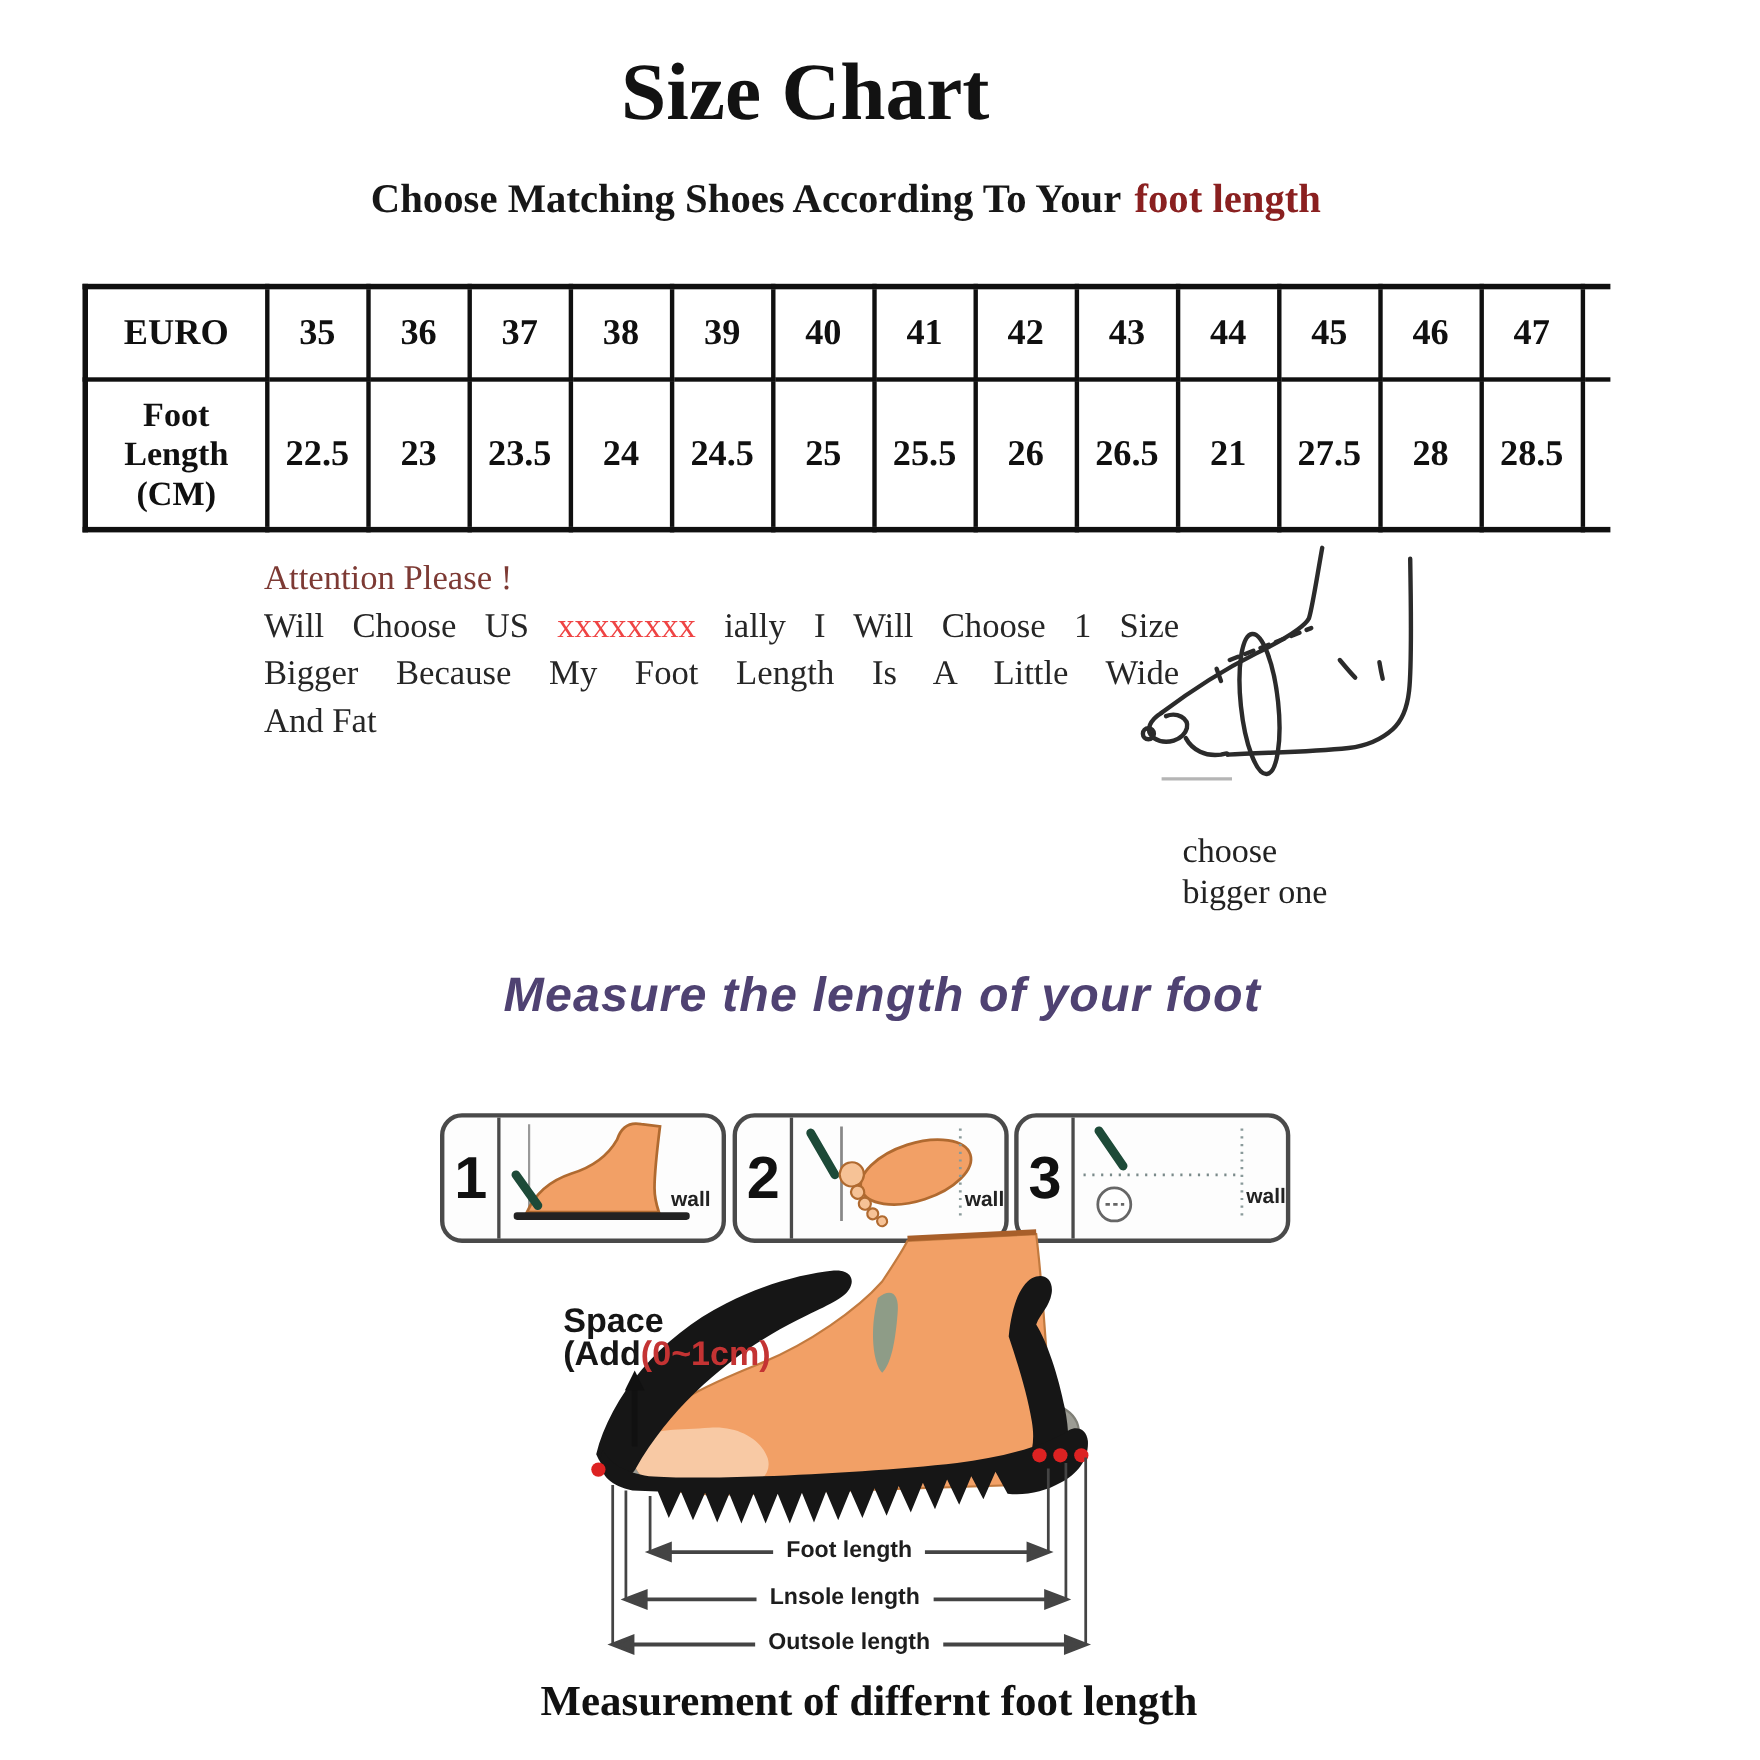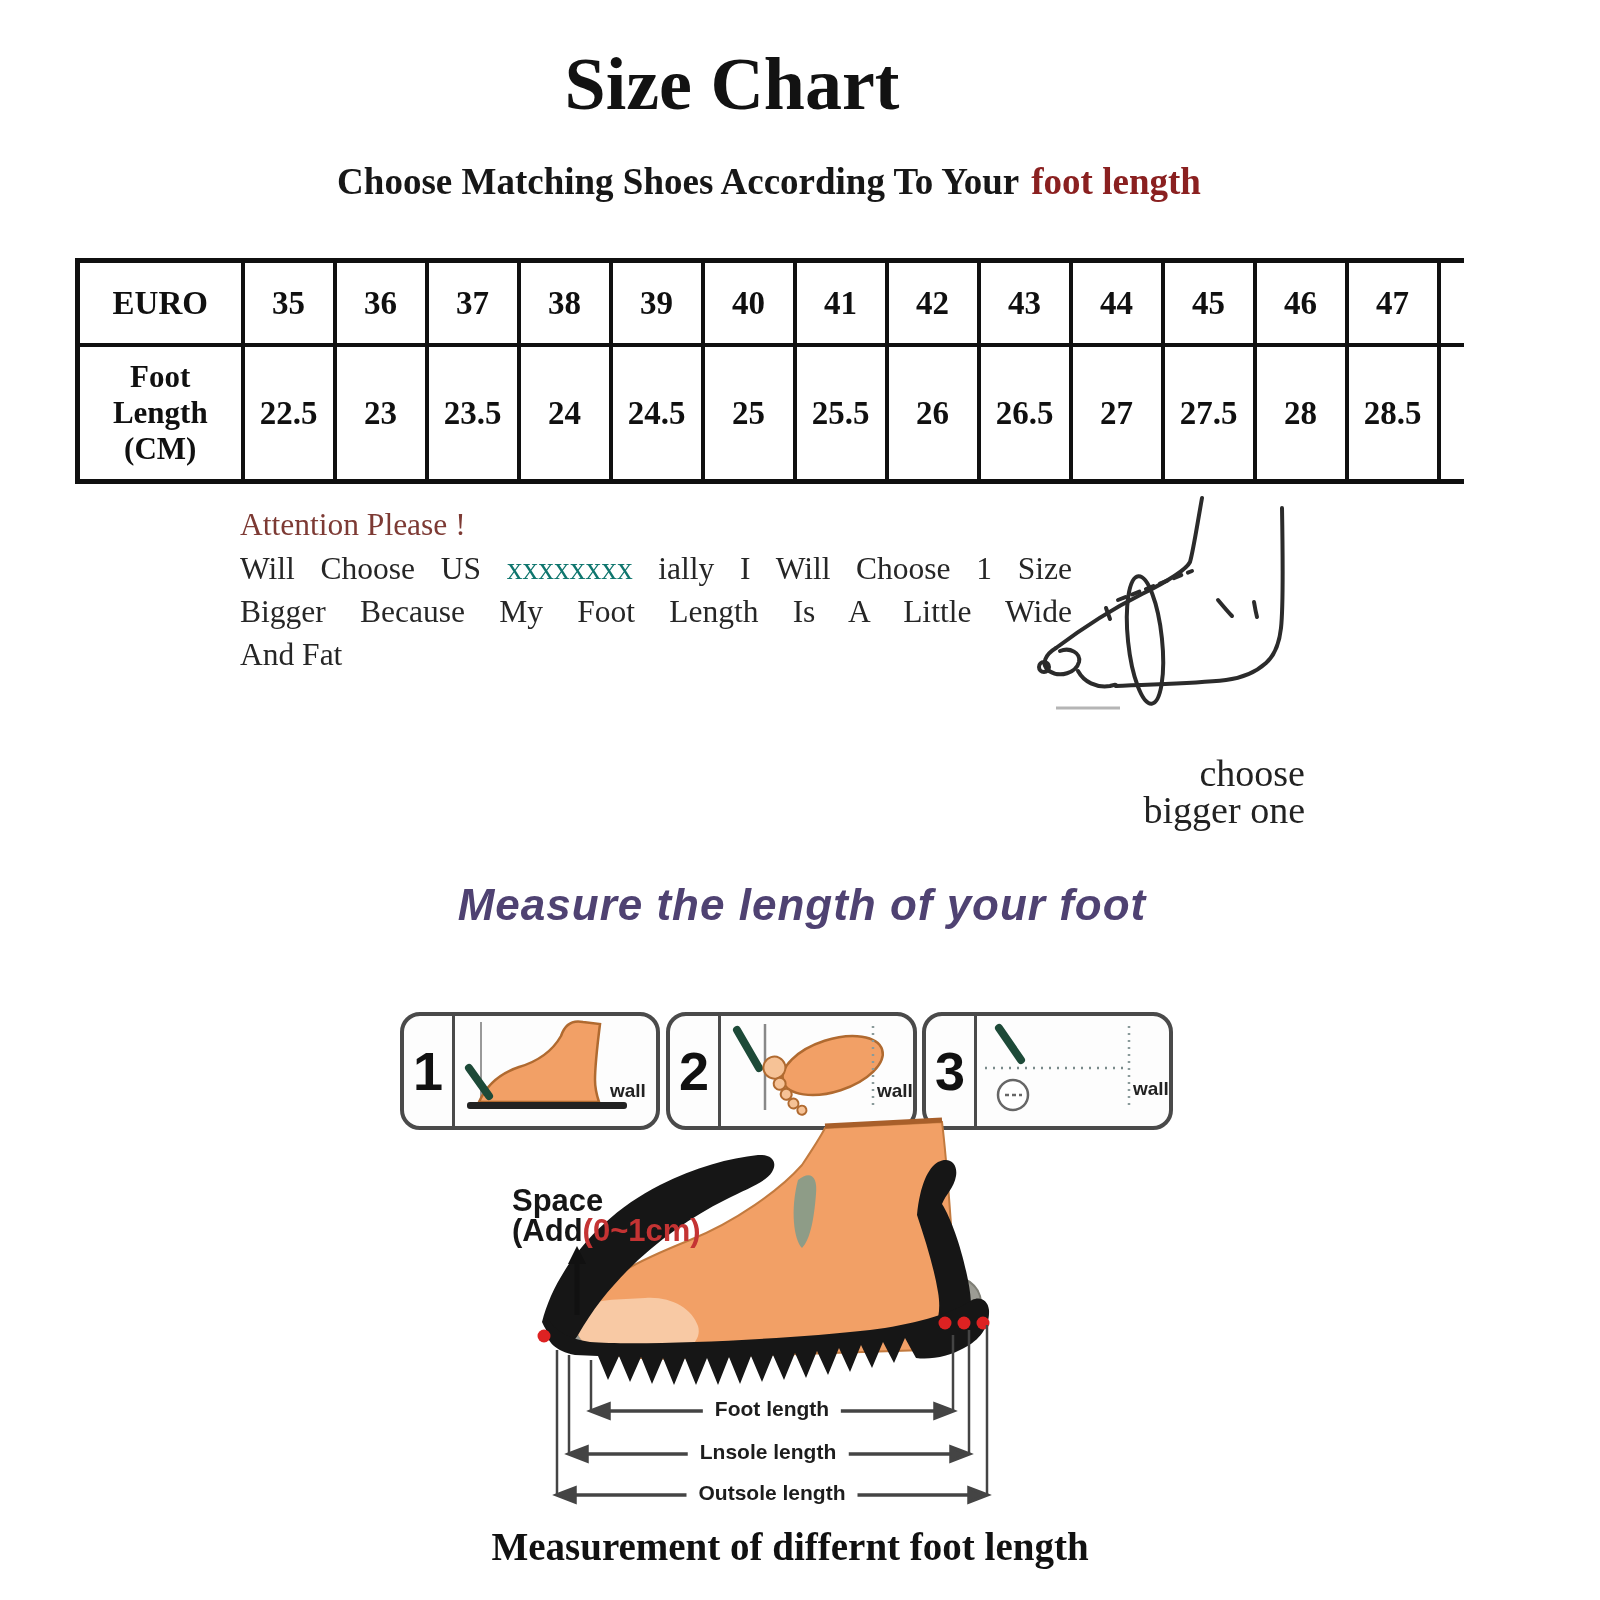--- a/index.html
+++ b/index.html
@@ -20,24 +20,24 @@
   #size-table tr.r1 td{height:80px;}
   #size-table tr.r2 td{height:132px;}
   #size-table td.rowhead{font-size:31px;line-height:36px;}
 
   
   #attention{top:503px;left:240px;width:832px;font-size:31.5px;line-height:43px;color:#262626;}
   #attention .heading{color:#7d3a34;margin-bottom:1px;}
   #attention .jline{text-align:justify;text-align-last:justify;}
   #attention .first{text-indent:78px;}
   .maroon{color:#8a2a24;}
-  .redx{color:#0f766e;}
-
-  
-  #choose-note{top:755px;left:1075px;width:230px;text-align:right;font-size:38px;line-height:37px;color:#222;}
+  .redx{color:#ef4444;}
+
+  
+  #choose-note{top:755px;left:1075px;width:230px;text-align:left;font-size:31px;line-height:37px;color:#222;}
 
   
   #measure-heading{top:880px;left:0;width:1540px;text-align:center;
         font-family:"Liberation Sans", sans-serif;font-style:italic;font-weight:bold;
         font-size:44px;color:#4f4272;letter-spacing:1px;margin-left:32px;}
 
   
   .panel{position:absolute;top:1012px;height:110px;border:4px solid #4a4a4a;border-radius:20px;
          background:#fdfdfd;display:flex;}
   .panel .numcol{width:48px;border-right:3px solid #4a4a4a;display:flex;align-items:center;justify-content:center;
@@ -99,21 +99,21 @@
       </td>
       <td>22.5</td>
       <td>23</td>
       <td>23.5</td>
       <td>24</td>
       <td>24.5</td>
       <td>25</td>
       <td>25.5</td>
       <td>26</td>
       <td>26.5</td>
-      <td>27</td>
+      <td>21</td>
       <td>27.5</td>
       <td>28</td>
       <td>28.5</td>
       <td>29</td>
     </tr>
   </tbody>
     </table>
 
   <div id="attention" class="abs">
     <div class="heading">Attention Please !</div>

